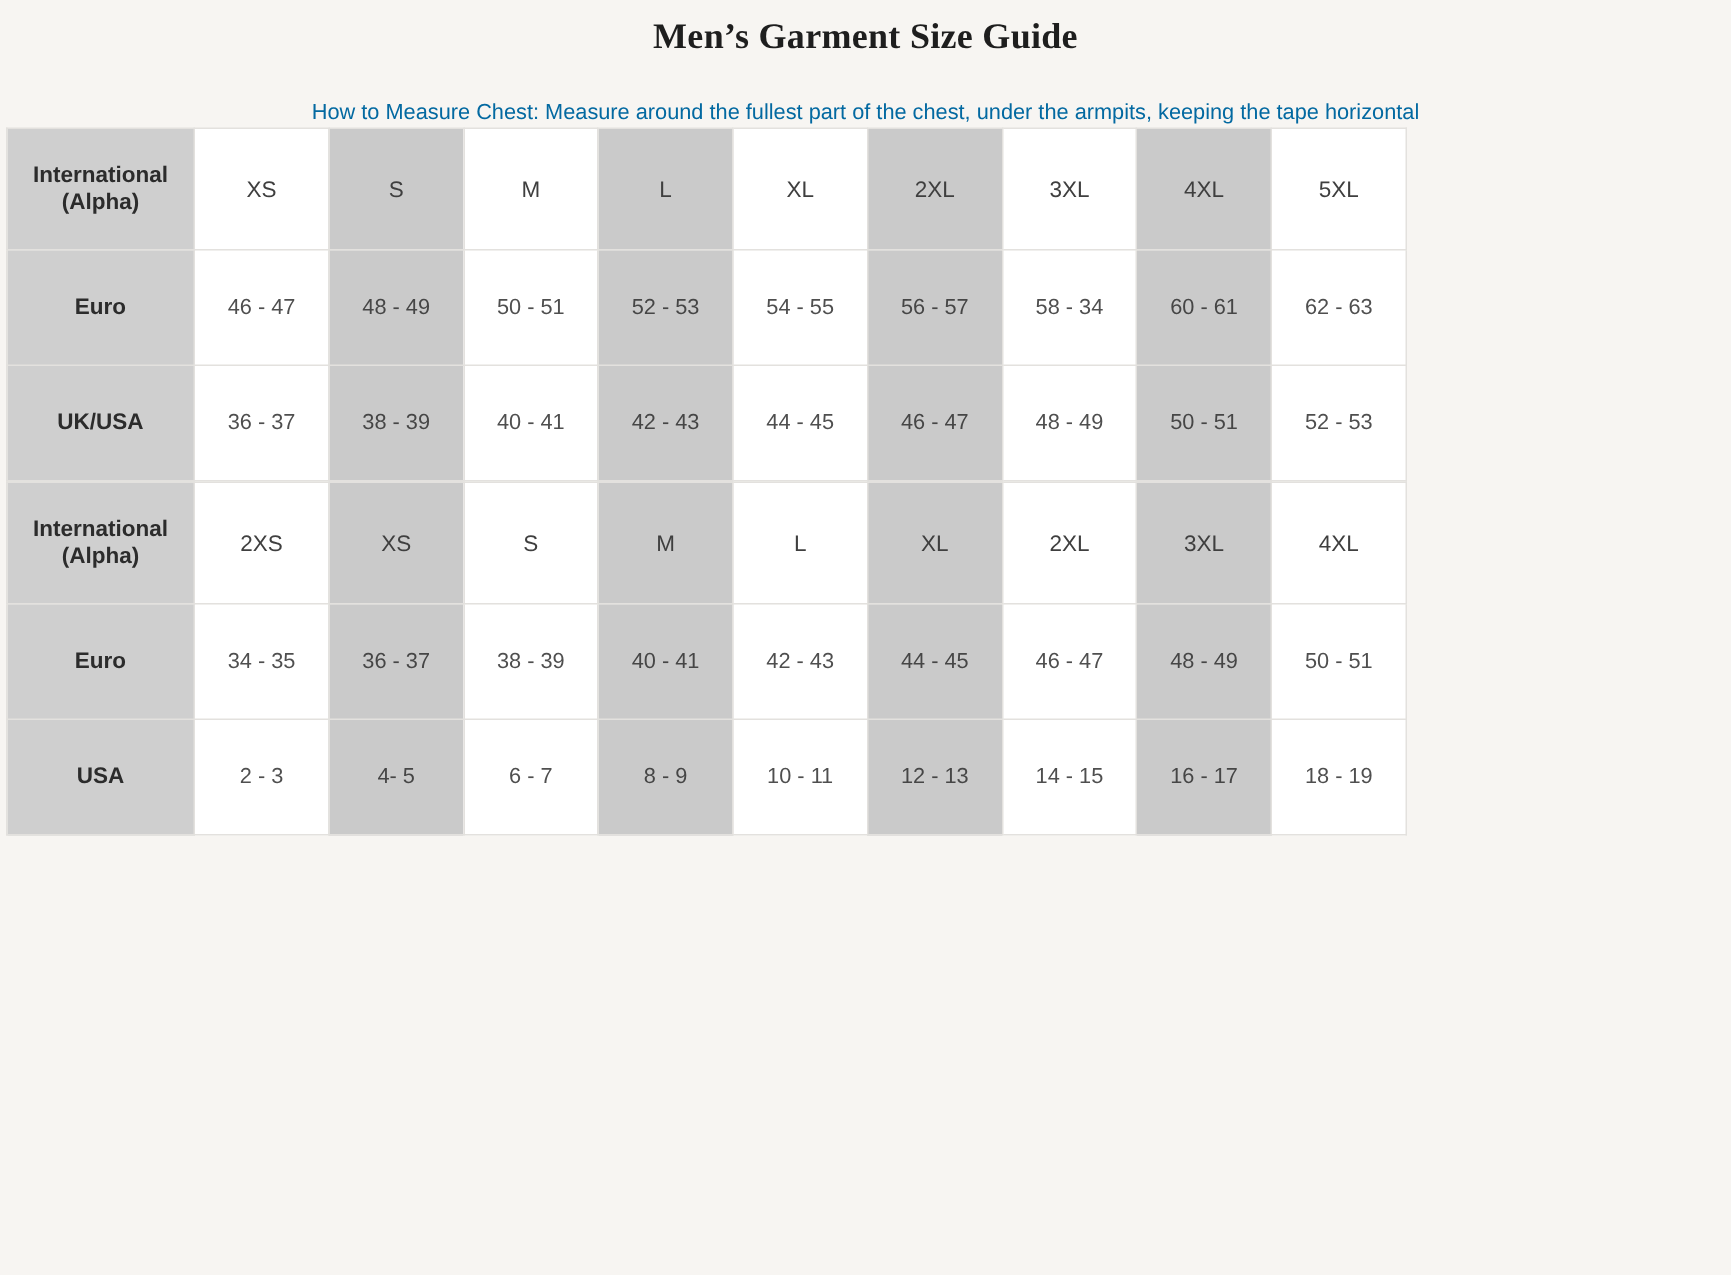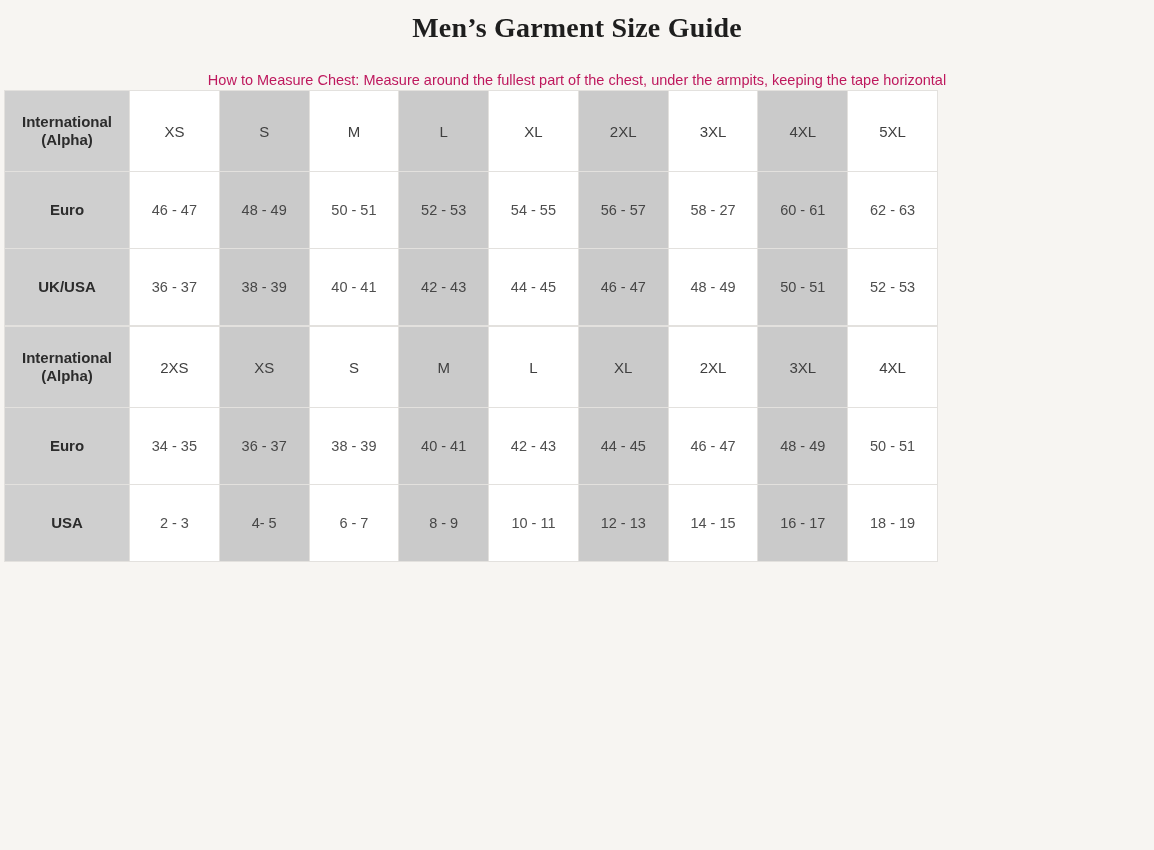--- a/index.html
+++ b/index.html
@@ -16,30 +16,30 @@
     position: relative;
   }
   .page {
     width: 1154px;
     box-sizing: border-box;
   }
   .section-title {
     text-align: center;
     font-family: "Liberation Serif", serif;
     font-weight: bold;
-    font-size: 28px;
+    font-size: 24px;
     color: #1e1e1e;
     letter-spacing: 0.2px;
   }
   #mens-title { margin: 12px 0 0 0; }
   #womens-title { margin: 20px 0 14px 0; }
   .howto {
     text-align: center;
     font-size: 14.5px;
-    color: #be185d;
+    color: #0369a1;
     margin: 0;
     line-height: 1.4;
   }
   #howto-chest { margin-top: 26px; }
   #howto-waist { margin-top: 20px; margin-bottom: 24px; }
 
   table.size-table {
     border-collapse: collapse;
     width: 934px;
     margin: 0 4px;
@@ -105,21 +105,21 @@
       <tr>
         <td class="rowhead">
           <span>Euro</span>
         </td>
         <td>46 - 47</td>
         <td class="shade">48 - 49</td>
         <td>50 - 51</td>
         <td class="shade">52 - 53</td>
         <td>54 - 55</td>
         <td class="shade">56 - 57</td>
-        <td>58 - 27</td>
+        <td>58 - 34</td>
         <td class="shade">60 - 61</td>
         <td>62 - 63</td>
       </tr>
       <tr>
         <td class="rowhead">
           <span>UK/USA</span>
         </td>
         <td>36 - 37</td>
         <td class="shade">38 - 39</td>
         <td>40 - 41</td>

